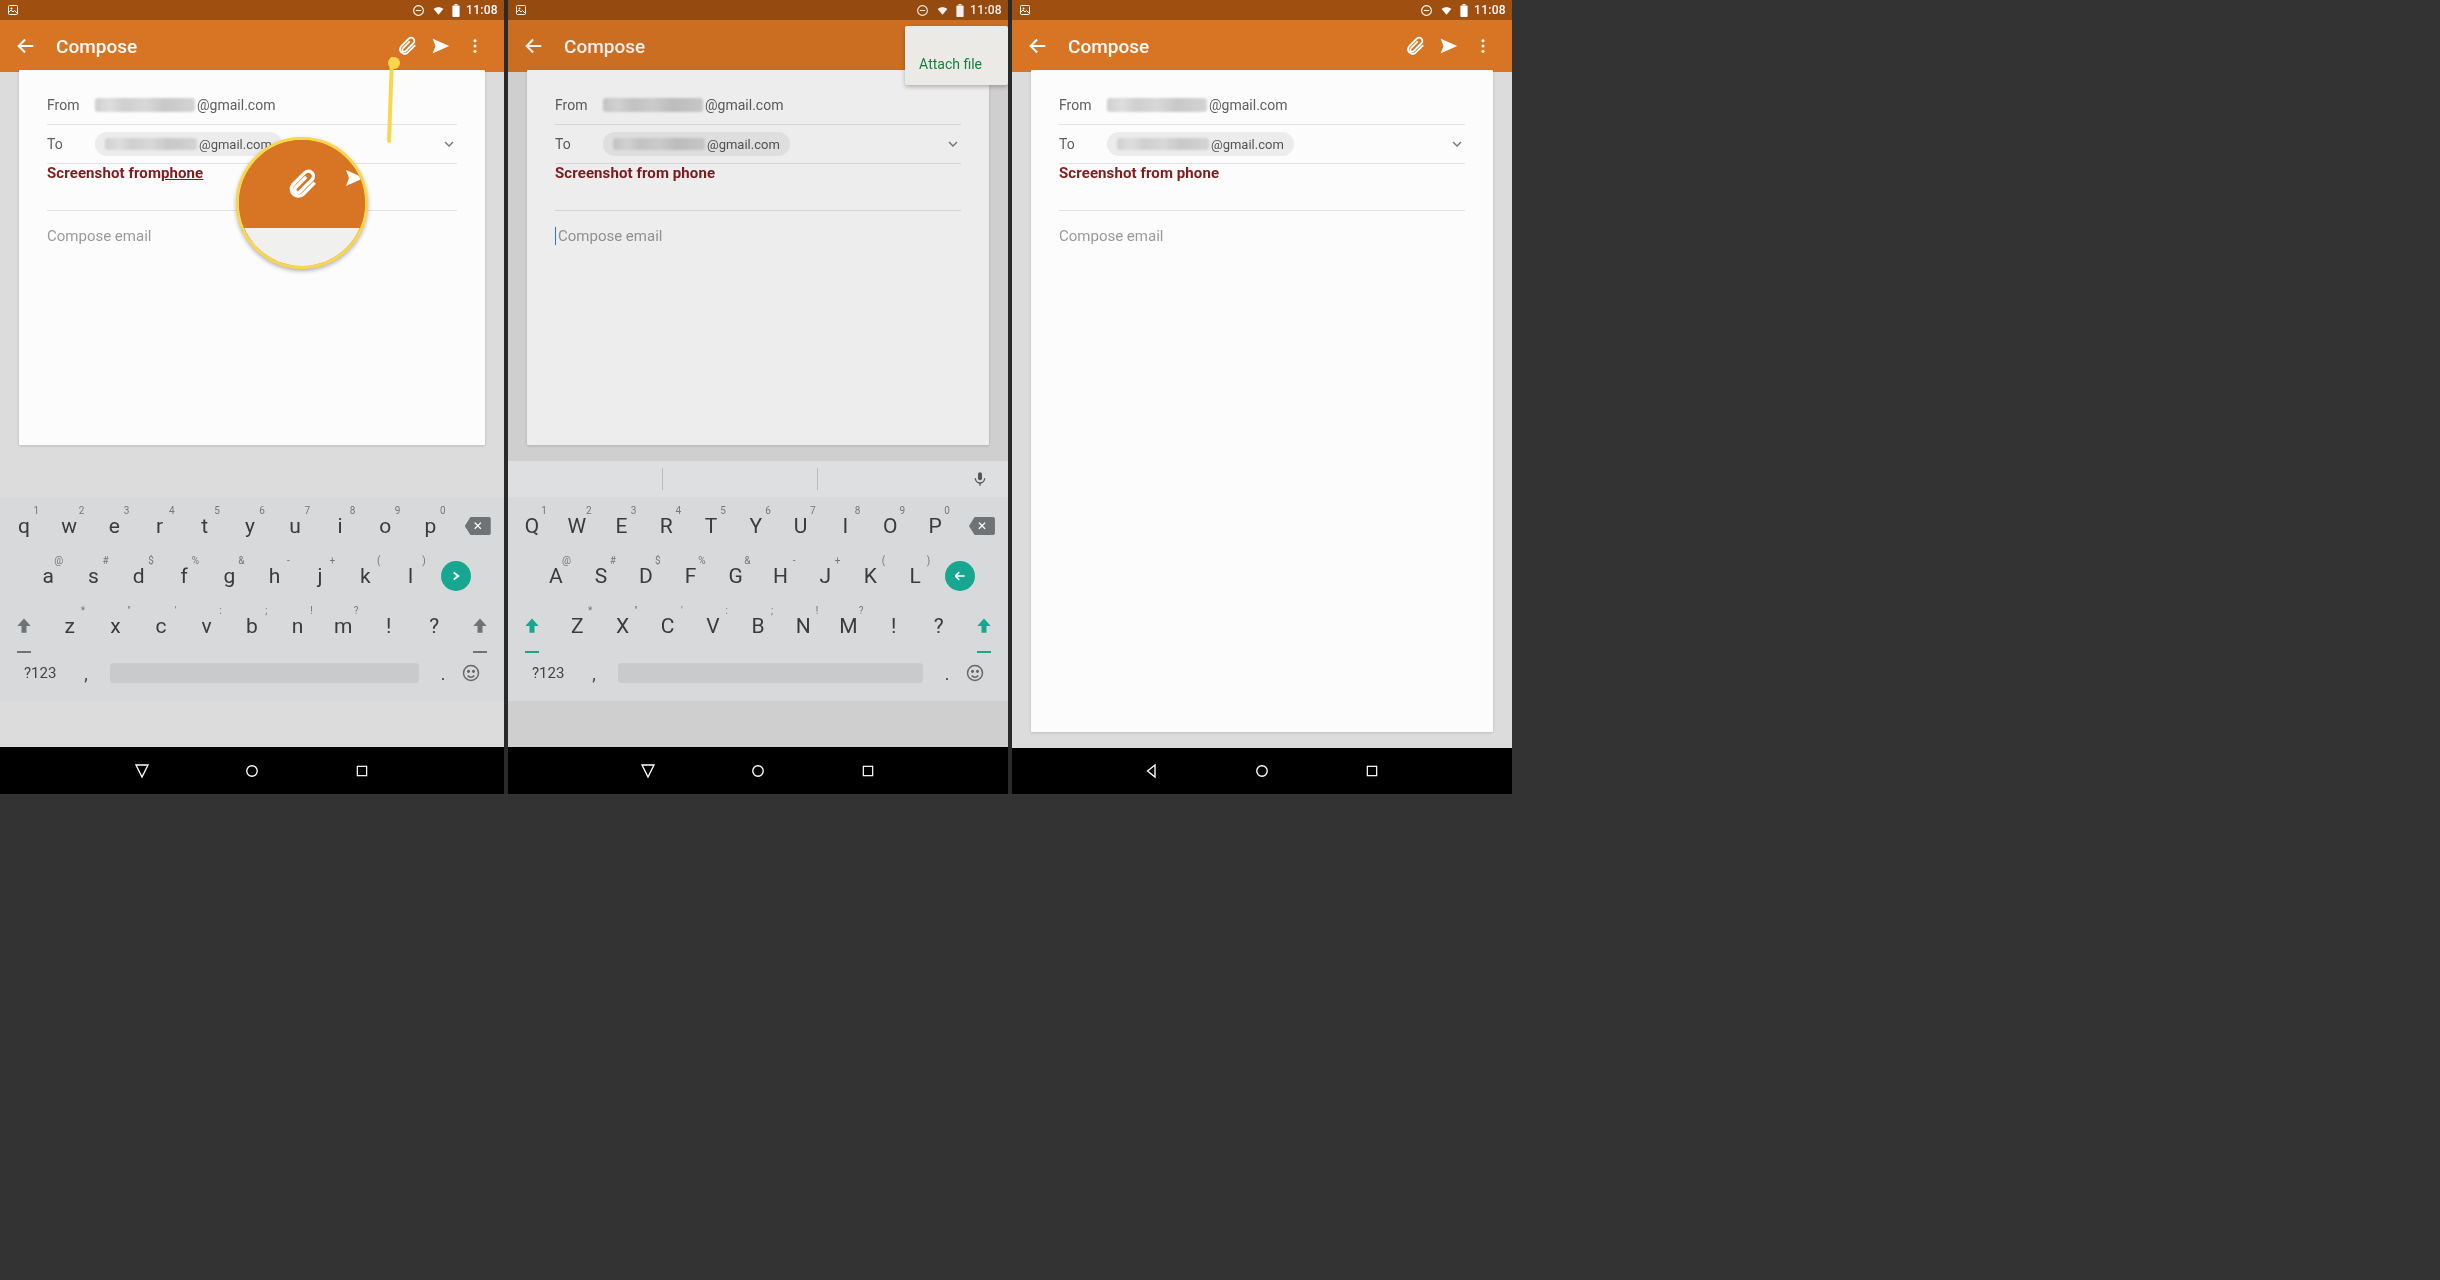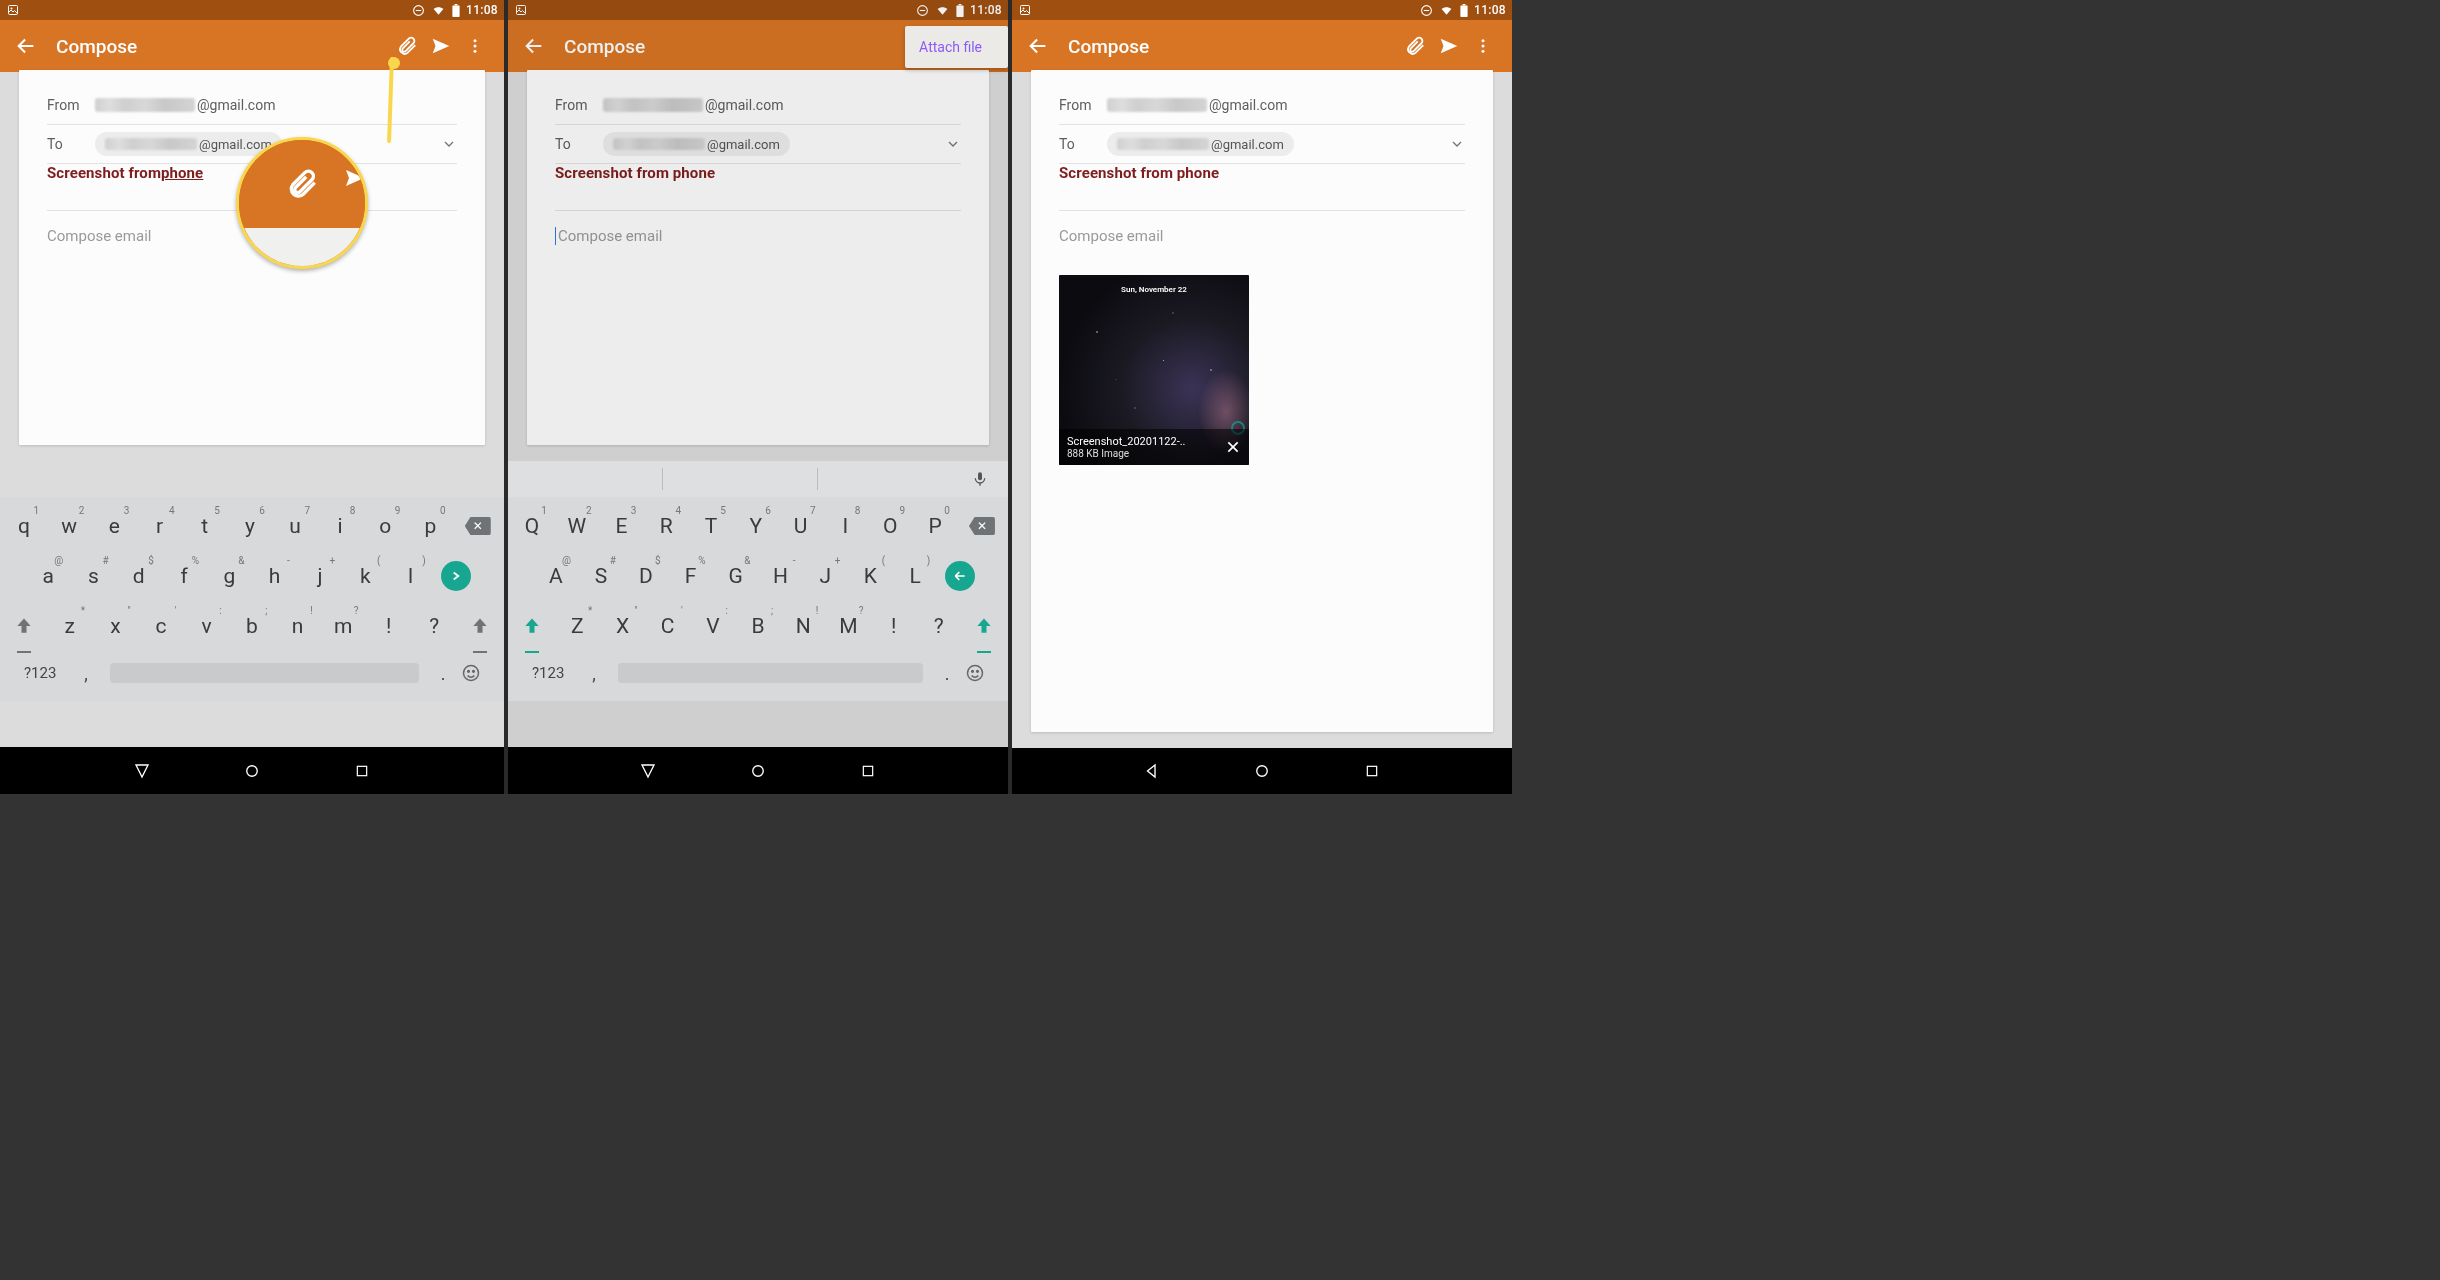--- a/index.html
+++ b/index.html
@@ -35,21 +35,21 @@
   .sep { height:1px; background:#e2e2e2; margin:0 0; }
   .subject { height:46px; display:flex; align-items:flex-start; font-size:15px; color:#7f1d1d; letter-spacing:0.1px;font-weight:bold; }
   .subject .underline { text-decoration: underline; }
   .body-ph { height:40px; display:flex; align-items:center; padding-top:10px; font-size:15px; color:#9a9a9a; }
   .cursor-tick{border-left:1.5px solid #2a7de1;height:18px;margin-right:2px;}
 
   
   .dim-overlay { position:absolute; inset:0; background:rgba(0,0,0,0.06); pointer-events:none; }
 
   
-  .tooltip { position:absolute; top:26px; right:0; background:#eceae7; color:#8b5cf6; font-size:14px; padding:13px 26px 13px 14px; box-shadow:0 2px 4px rgba(0,0,0,0.25); border-radius:2px; }
+  .tooltip { position:absolute; top:26px; right:0; background:#eceae7; color:#15803d; font-size:14px; padding:30px 26px 13px 14px; box-shadow:0 2px 4px rgba(0,0,0,0.25); border-radius:2px; }
 
   
   .suggest { position:absolute; left:0; right:0; top:461px; height:36px; background:#dedfe0; display:flex; align-items:center; }
   .suggest .cell { flex:1; text-align:center; font-size:16px; color:#555; position:relative; }
   .suggest .cell.strong{color:#333;}
   .suggest .sep-v{width:1px;height:22px;background:#bcbcbc;}
   .suggest .mic { width:36px; text-align:center; color:#555; }
   .suggest .dots{position:absolute;left:50%;top:28px;transform:translateX(-50%);font-size:10px;color:#888;letter-spacing:1px;}
 
   
@@ -571,33 +571,20 @@
     </div>
     <div class="sep"></div>
     <div class="subject">
       <span>Screenshot from phone</span>
     </div>
     <div class="sep"></div>
     <div class="body-ph">
       <span>Compose email</span>
     </div>
 
-    <div class="attach-thumb">
-      <div class="datebar">Sun, November 22</div>
-      <div class="ring"></div>
-      <div class="meta">
-        <div class="fn">Screenshot_20201122-..</div>
-        <div class="sz">888 KB Image</div>
-      </div>
-      <div class="close">
-        <svg width="16" height="16" viewBox="0 0 24 24" stroke="#fff" stroke-width="2.5">
-              <path d="M5 5l14 14M19 5L5 19"></path>
-            </svg>
-      </div>
-    </div>
   </div>
 
   <div class="navbar shrunk">
     <div class="nb">
           <svg width="18" height="18" viewBox="0 0 24 24" fill="none" stroke="#fff" stroke-width="1.8">
             <path d="M16 4l-10 8 10 8z"></path>
           </svg>
         </div>
     <div class="nb">
           <svg width="18" height="18" viewBox="0 0 24 24" fill="none" stroke="#fff" stroke-width="1.8">

